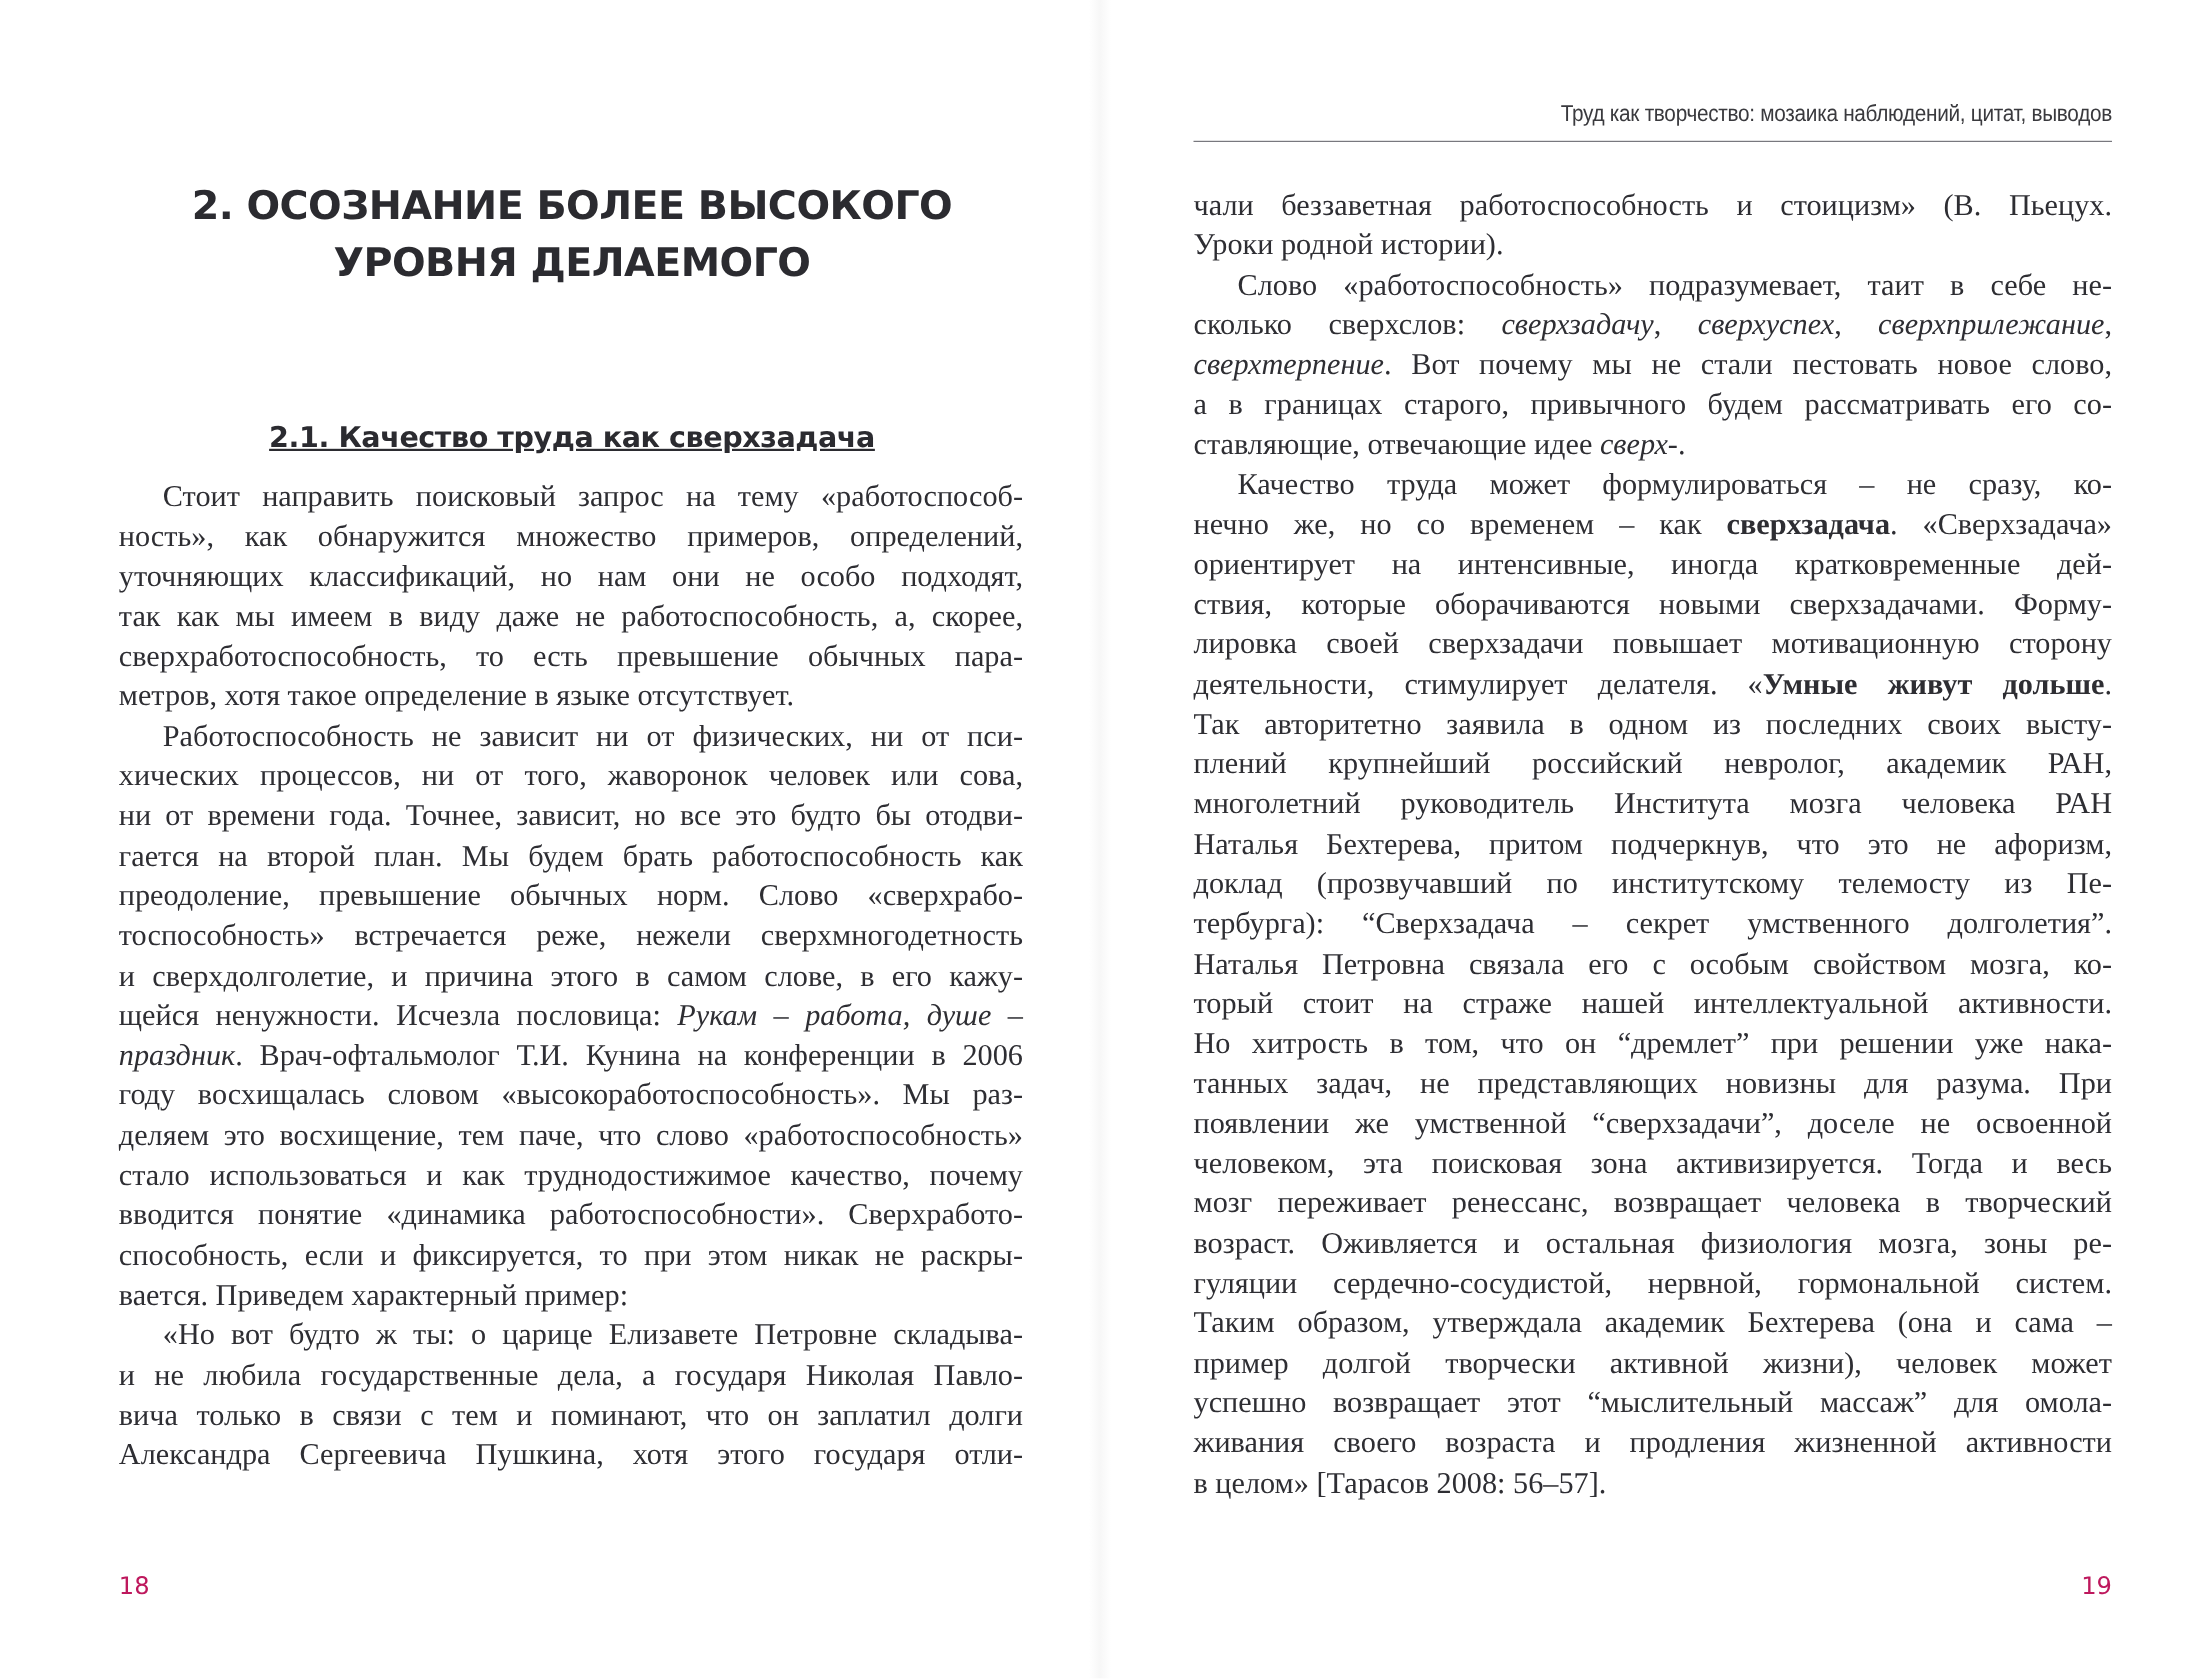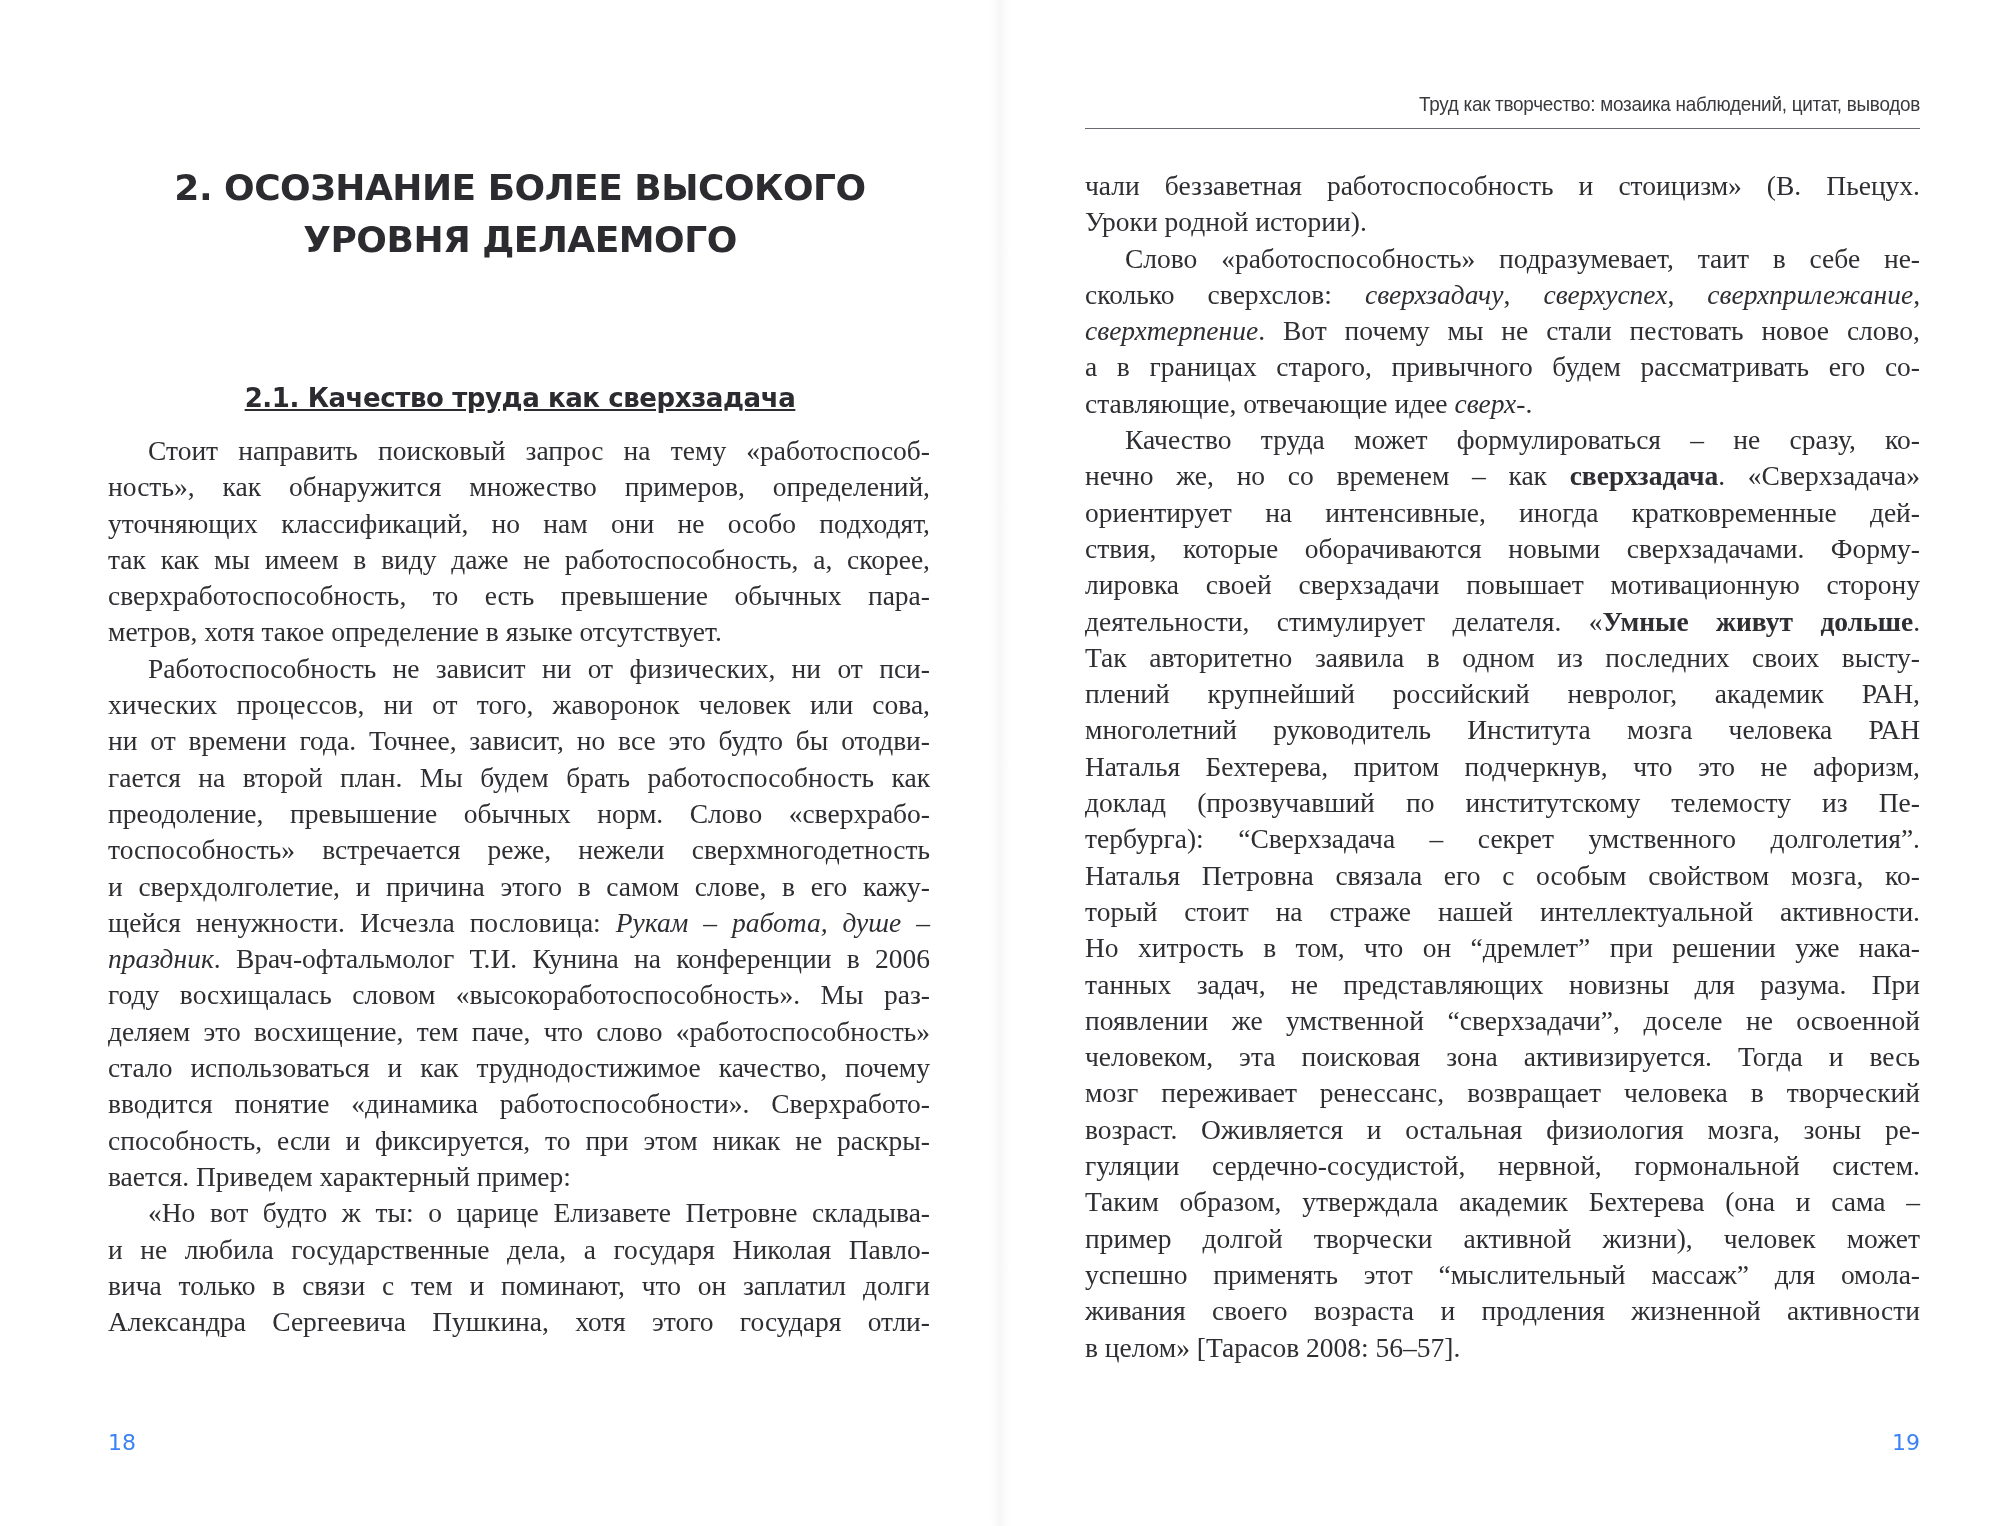--- a/index.html
+++ b/index.html
@@ -15,21 +15,21 @@
   .section-title{position:absolute;left:110px;width:820px;top:378px;text-align:center;
     font-family:"DejaVu Sans",sans-serif;font-weight:bold;font-size:26px;line-height:40px;color:#2b2b30;letter-spacing:-0.4px;text-decoration:underline;}
   .body-text{position:absolute;font-family:"Liberation Serif",serif;font-size:27.5px;line-height:36.3px;color:#2e2e33;}
   .body-left{left:108px;width:822px;top:433px;}
   .body-right{left:85px;width:835px;top:168px;}
   .line{display:block;white-space:nowrap;text-align:justify;text-align-last:justify;}
   .line.last{text-align-last:left;}
   .line.indent{padding-left:40px;}
   .seg-italic{font-style:italic;}
   .seg-bold{font-weight:bold;}
-  .page-number{position:absolute;top:1430px;font-family:"DejaVu Sans",sans-serif;font-size:22px;color:#3b82f6;text-align:center;}
+  .page-number{position:absolute;top:1430px;font-family:"DejaVu Sans",sans-serif;font-size:22px;color:#be185d;text-align:center;}
   .pn-left{left:108px;}
   .pn-right{right:80px;}
   .gutter-shadow{position:absolute;left:990px;top:0;width:20px;height:1526px;background:linear-gradient(to right,#ffffff,#f7f7f7,#ffffff);}
 </style>
 </head>
 <body>
 
 <div class="page page-left">
   <div class="chapter-title">
     <div>2. ОСОЗНАНИЕ БОЛЕЕ ВЫСОКОГО</div>
@@ -95,18 +95,18 @@
       <span class="line"><span>торый стоит на страже нашей интеллектуальной активности.</span></span>
       <span class="line"><span>Но хитрость в том, что он “дремлет” при решении уже нака-</span></span>
       <span class="line"><span>танных задач, не представляющих новизны для разума. При</span></span>
       <span class="line"><span>появлении же умственной “сверхзадачи”, доселе не освоенной</span></span>
       <span class="line"><span>человеком, эта поисковая зона активизируется. Тогда и весь</span></span>
       <span class="line"><span>мозг переживает ренессанс, возвращает человека в творческий</span></span>
       <span class="line"><span>возраст. Оживляется и остальная физиология мозга, зоны ре-</span></span>
       <span class="line"><span>гуляции сердечно-сосудистой, нервной, гормональной систем.</span></span>
       <span class="line"><span>Таким образом, утверждала академик Бехтерева (она и сама –</span></span>
       <span class="line"><span>пример долгой творчески активной жизни), человек может</span></span>
-      <span class="line"><span>успешно применять этот “мыслительный массаж” для омола-</span></span>
+      <span class="line"><span>успешно возвращает этот “мыслительный массаж” для омола-</span></span>
       <span class="line"><span>живания своего возраста и продления жизненной активности</span></span>
       <span class="line last"><span>в целом» [Тарасов 2008: 56–57].</span></span>
     </div>
   <div class="page-number pn-right">19</div>
 </div>
 
 </body></html>

